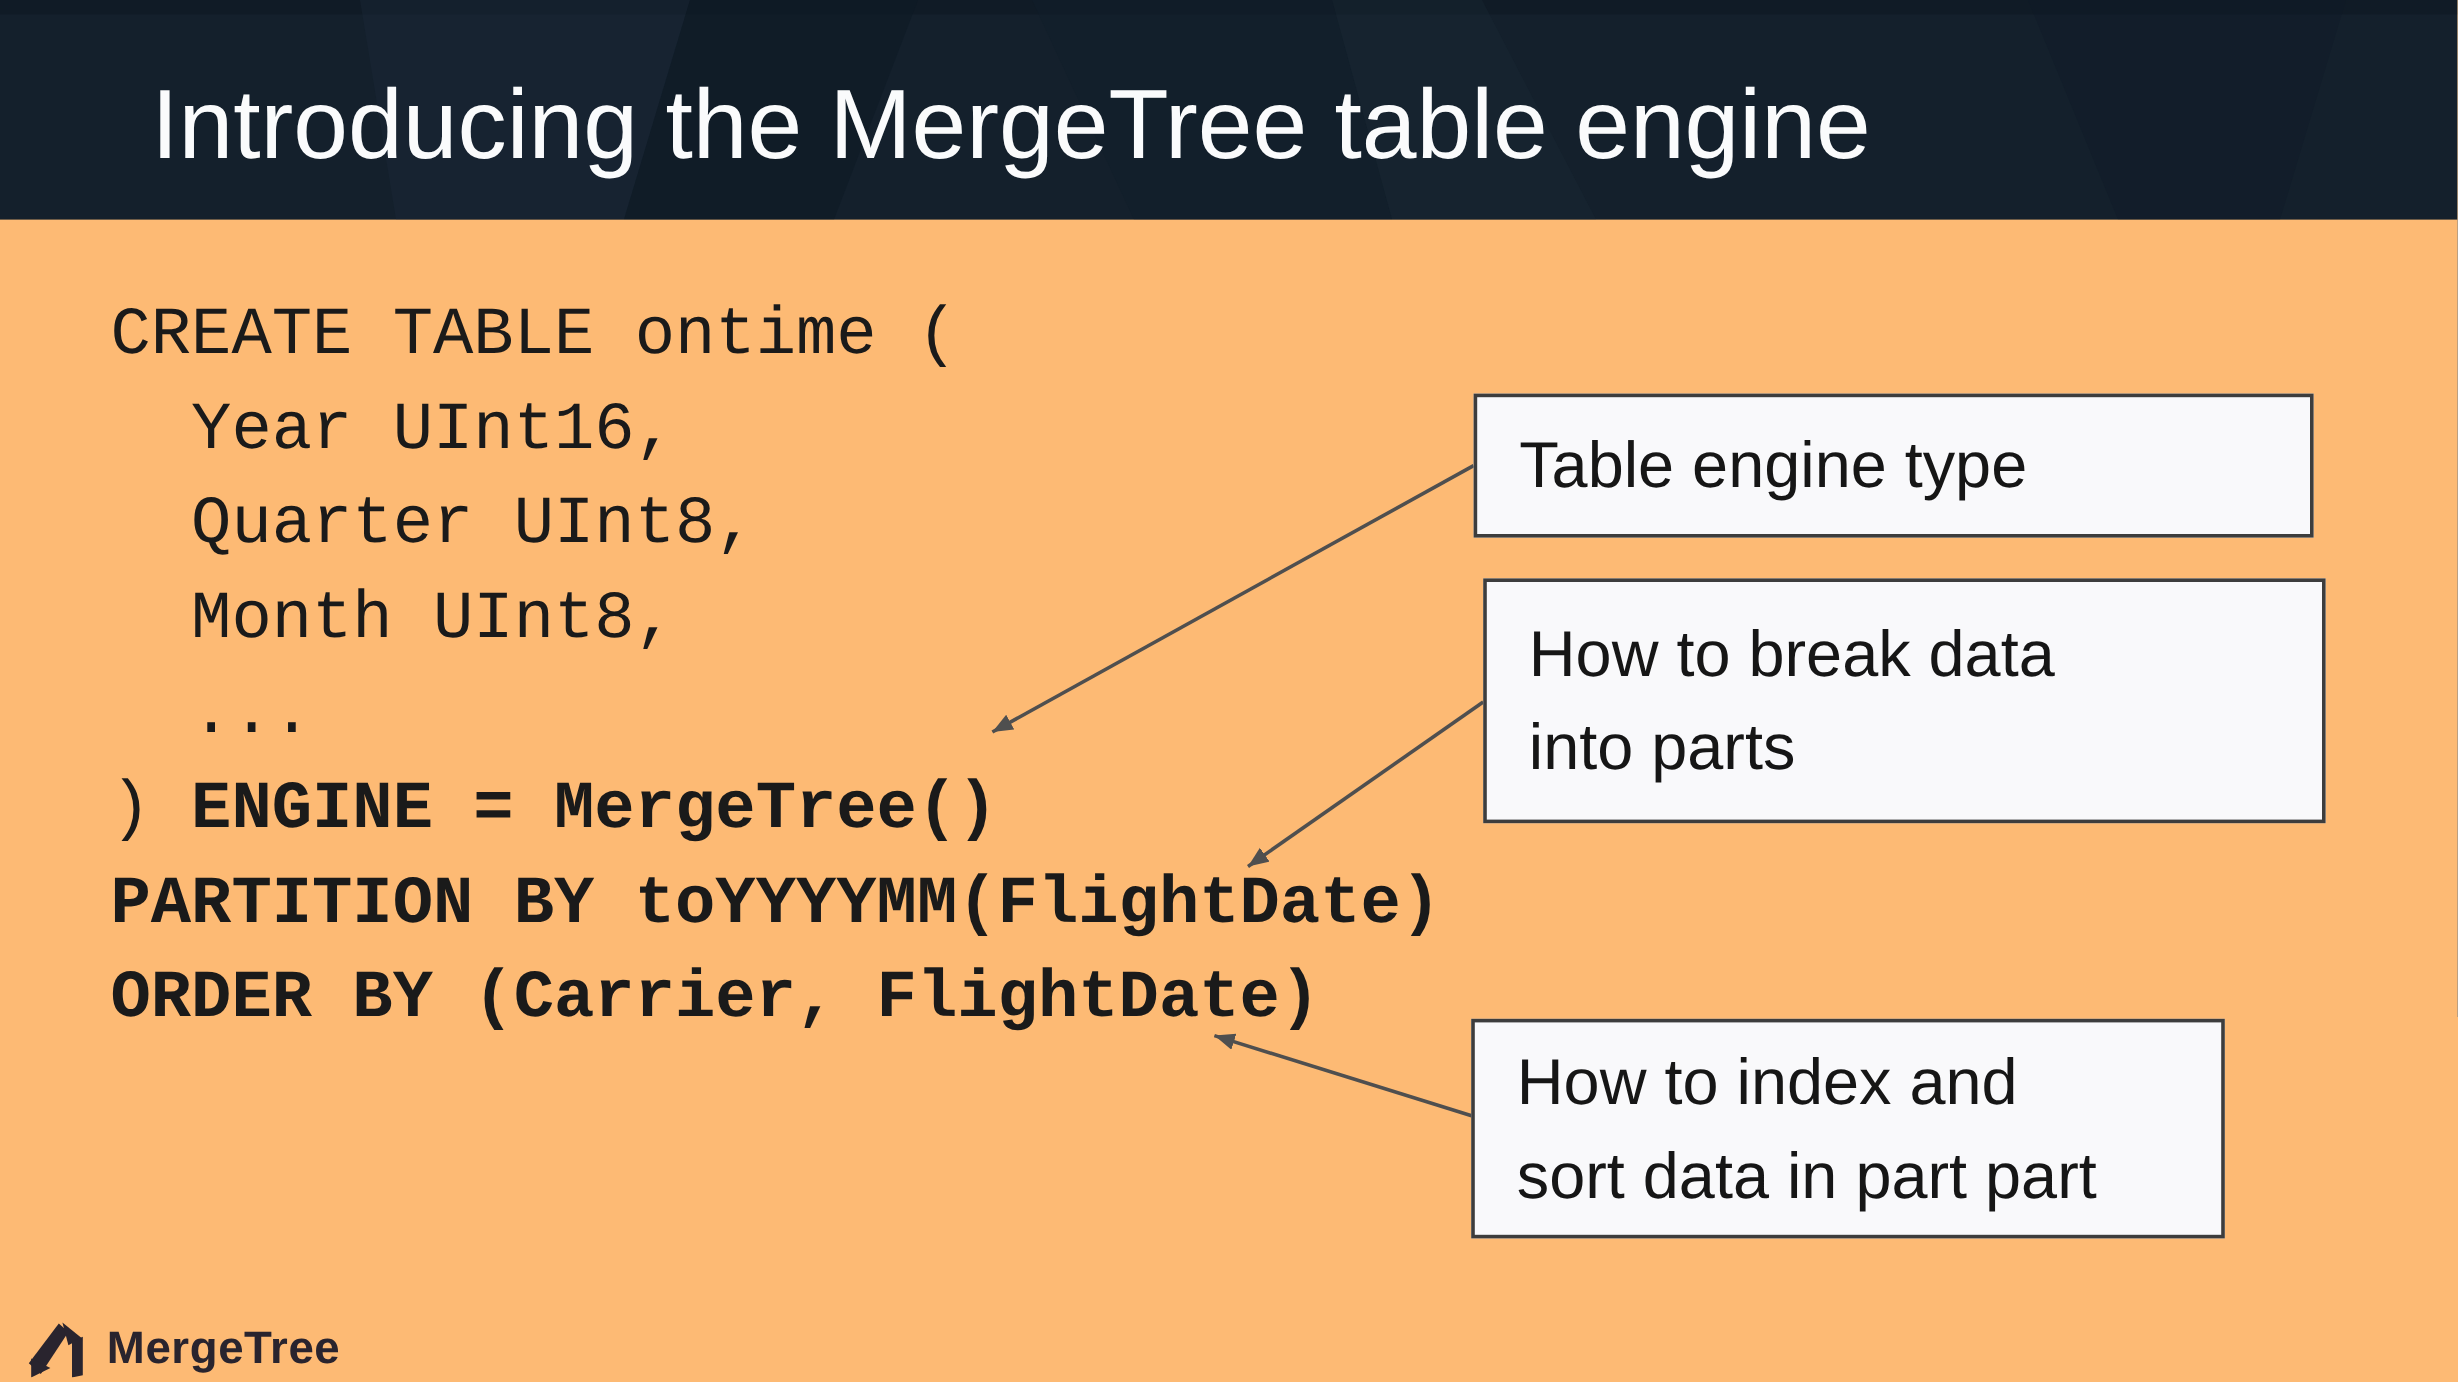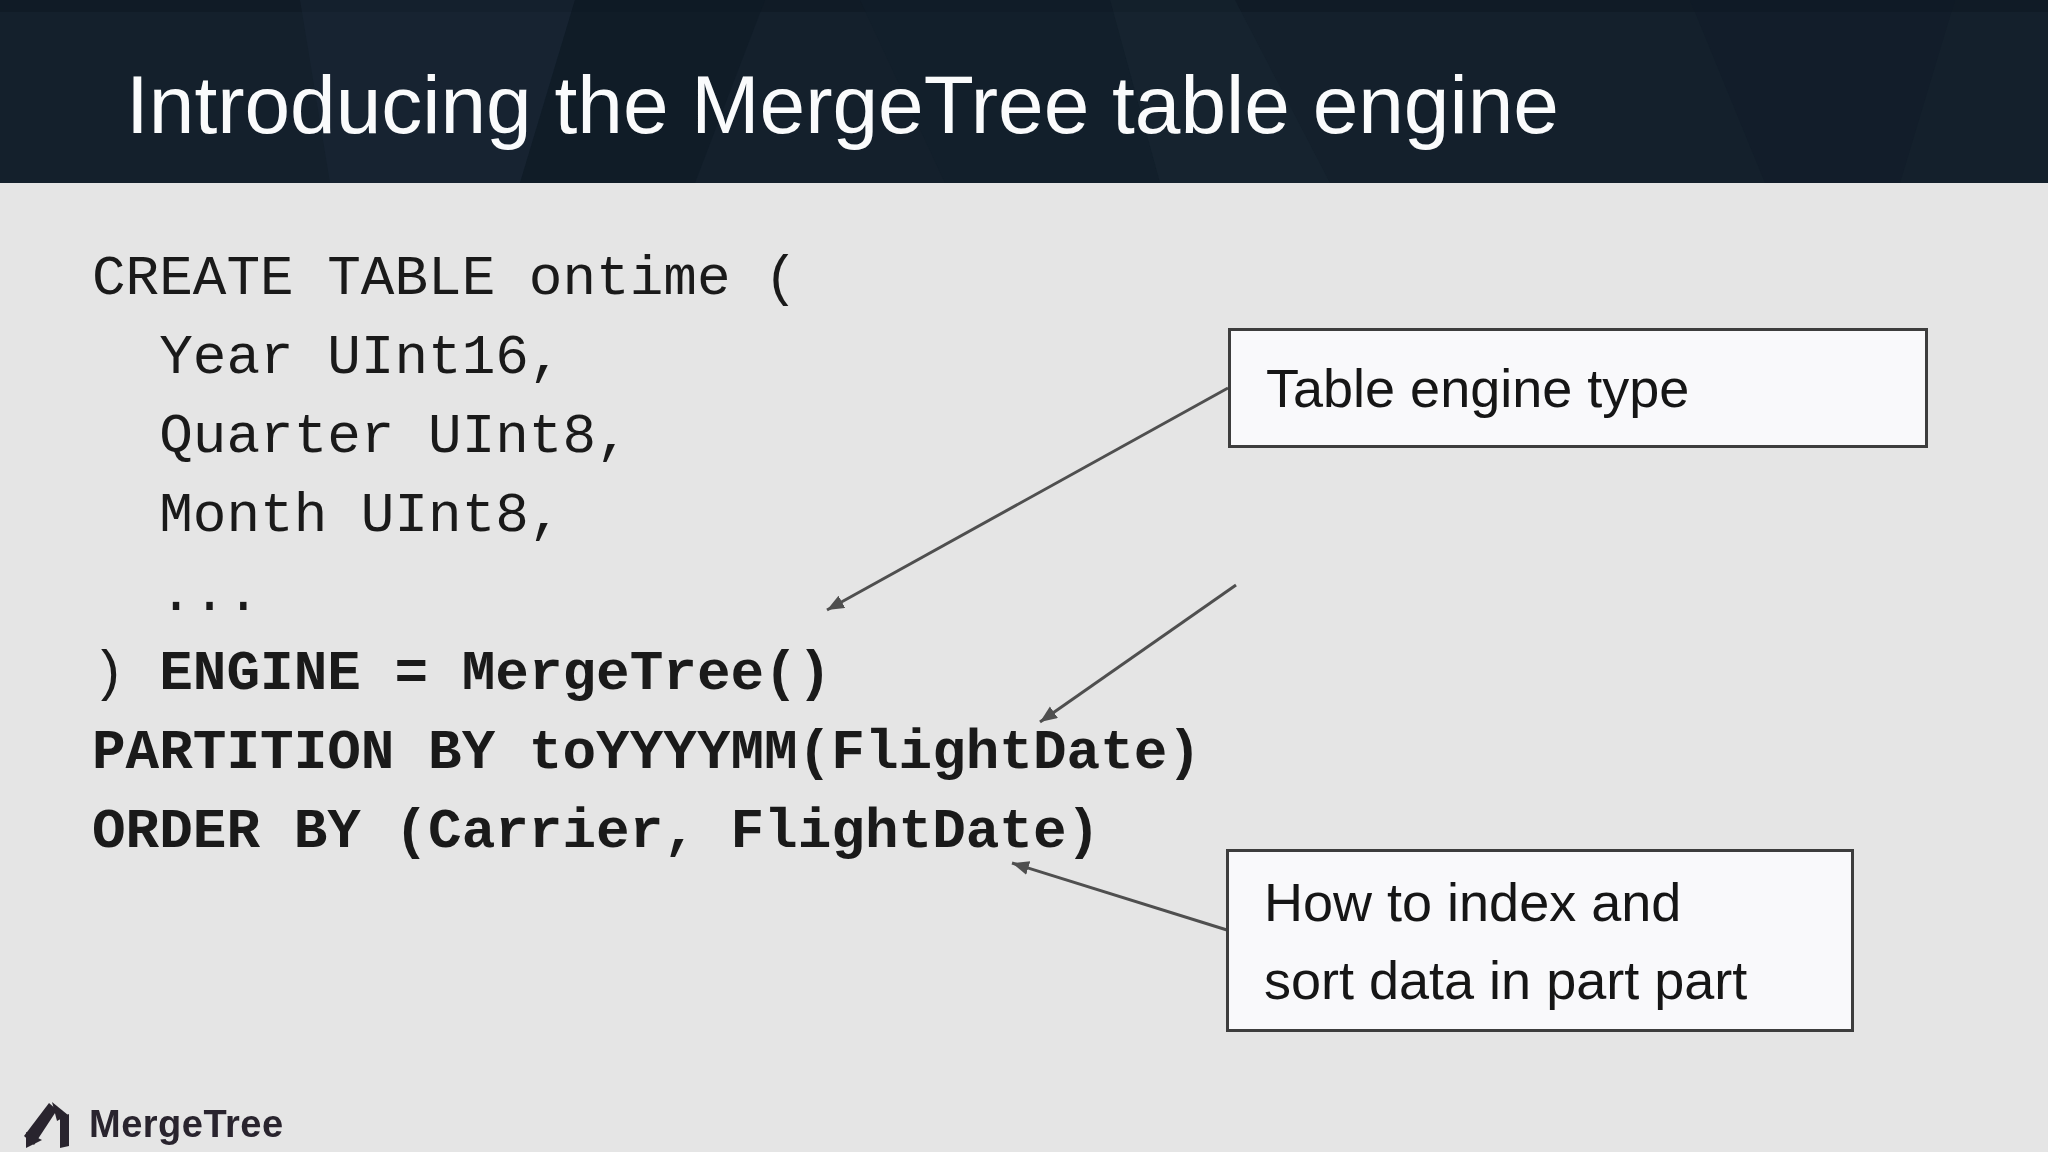--- a/index.html
+++ b/index.html
@@ -1,18 +1,18 @@
 <!DOCTYPE html>
 <html><head>
 <meta charset="utf-8">
 <style>
   html,body{margin:0;padding:0;background:#888;}
   .slide{
     position:relative;width:2048px;height:1152px;overflow:hidden;
-    background:#e5e5e5;font-family:"Liberation Sans",sans-serif;
+    background:#fdba74;font-family:"Liberation Sans",sans-serif;
   }
   
   .header{
     position:absolute;left:0;top:0;width:2048px;height:183px;
     background:#14202c;overflow:hidden;
   }
   .header-decor{position:absolute;left:0;top:0;width:100%;height:100%;display:block;}
   .title{
     position:absolute;left:126px;top:64px;margin:0;
     font-size:82px;line-height:1;font-weight:400;color:#fafbfc;
@@ -80,20 +80,24 @@
       </marker>
     </defs>
     <line x1="1228" y1="388" x2="827" y2="610" stroke="#4f4f4f" stroke-width="3" marker-end="url(#ah)"></line>
     <line x1="1236" y1="585" x2="1040" y2="722" stroke="#4f4f4f" stroke-width="3" marker-end="url(#ah)"></line>
     <line x1="1227" y1="930" x2="1012" y2="863" stroke="#4f4f4f" stroke-width="3" marker-end="url(#ah)"></line>
   </svg>
 
   <div class="callout" id="callout-1">
     <div class="callout-line">Table engine type</div>
   </div>
+  <div class="callout" id="callout-2">
+    <div class="callout-line">How to break data</div>
+    <div class="callout-line">into parts</div>
+  </div>
   <div class="callout" id="callout-3">
     <div class="callout-line">How to index and</div>
     <div class="callout-line">sort data in part part</div>
   </div>
 
   <div class="footer">
     <svg class="brand-icon" width="52" height="48" viewBox="0 0 52 48">
       <polygon points="1,36 26,3 34,10 11,45" fill="#29242e"></polygon>
       <polygon points="29,2 45,15 34,21" fill="#29242e"></polygon>
       <polygon points="37,18 46,14 46,46 37,48" fill="#29242e"></polygon>

